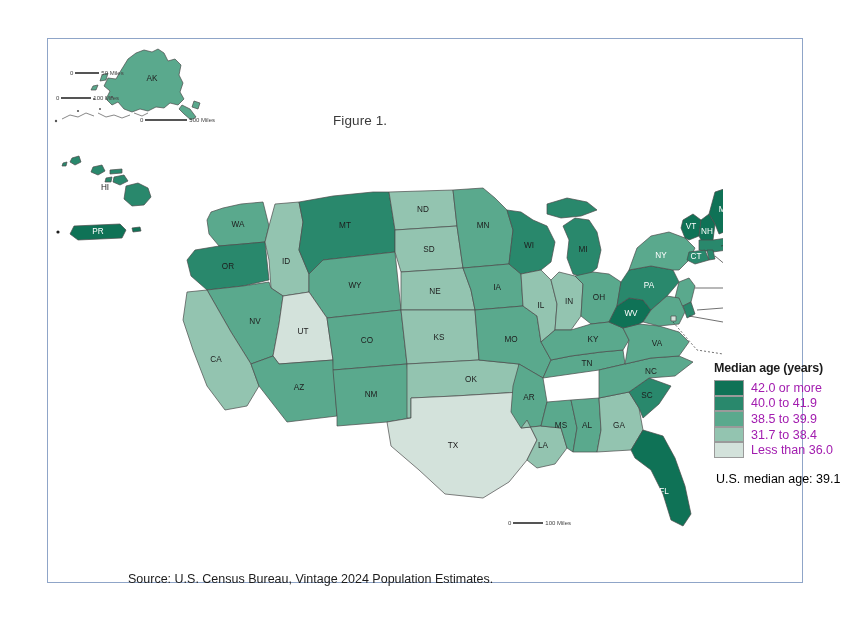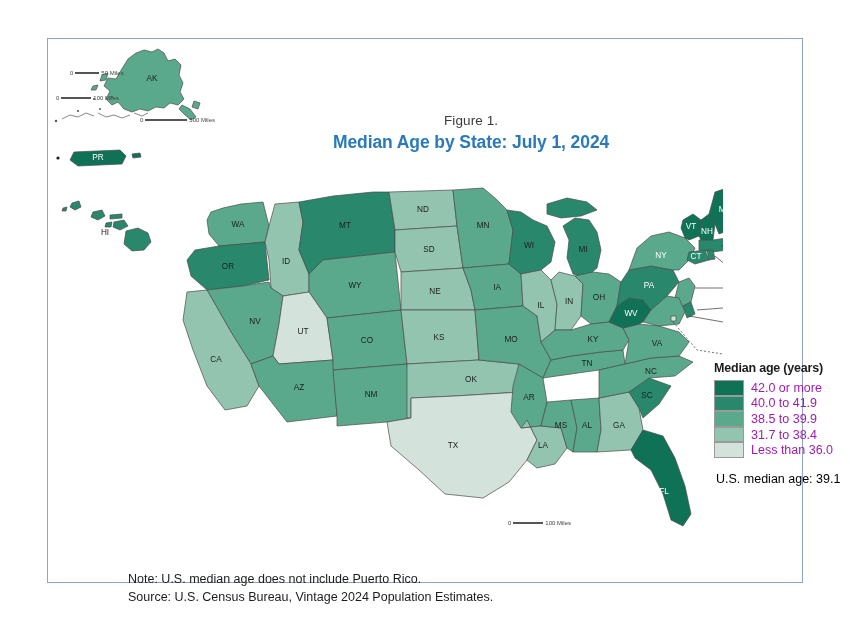--- a/index.html
+++ b/index.html
@@ -35,21 +35,20 @@
   .lbl-out{font-family:"Liberation Sans",sans-serif;font-size:8.2px;fill:#1d1d1d;dominant-baseline:middle;}
 </style>
 </head>
 <body>
 
 <div id="page">
   <div id="frame">
 
     <div id="title-block">
       <div id="figure-label">Figure 1.</div>
-      <div id="map-title">Median Age by State: July 1, 2024</div>
     </div>
 
     <div id="ak-inset">
       <svg width="170" height="99" viewBox="0 0 170 99">
         <path class="st" fill="#5aa98d" d="M72 33 L80 20 L88 14 L96 11 L104 13 L110 10 L116 14 L120 22 L127 20 L133 26 L131 36
              L135 44 L132 53 L136 60 L130 66 L122 64 L116 69 L108 68 L100 72 L92 70 L84 73
              L76 70 L70 63 L64 66 L58 60 L62 52 L56 47 L60 39 L68 40 Z"></path>
         <path class="st" fill="#5aa98d" d="M54 36 L60 34 L58 41 L52 42 Z"></path>
         <path class="st" fill="#5aa98d" d="M45 47 L50 46 L48 51 L43 51 Z"></path>
         <path class="st" fill="#5aa98d" d="M134 66 L142 70 L148 78 L143 81 L136 75 L131 70 Z"></path>
@@ -68,56 +67,56 @@
       </svg>
       <div class="scalebar" style="left:92px;top:78px;">
         <div class="sl">
           <span>0</span>
           <span class="bar" style="width:42px;display:inline-block;"></span>
           <span>500 Miles</span>
         </div>
       </div>
     </div>
 
-    <div id="pr-inset">
-      <svg width="110" height="43" viewBox="0 0 110 43">
-        <path class="st" fill="#0f7256" d="M26 12 L72 10 L78 16 L74 24 L30 26 L22 20 Z"></path>
-        <path class="st" fill="#0f7256" d="M84 14 L92 13 L93 17 L85 18 Z"></path>
-        <circle cx="10" cy="18" r="1.6" fill="#1c1c1c"></circle>
-        <text class="lbl lbl-w" x="50" y="18">PR</text>
-      </svg>
-      <div class="scalebar" style="left:22px;top:31px;">
-        <div class="sl">
-          <span>0</span>
-          <span class="bar" style="width:24px;display:inline-block;"></span>
-          <span>50 Miles</span>
-        </div>
-      </div>
-    </div>
-
     <div id="hi-inset">
       <svg width="128" height="72" viewBox="0 0 128 72">
         <path class="st" fill="#29886c" d="M24 18 L31 16 L33 22 L27 25 L22 22 Z"></path>
         <path class="st" fill="#29886c" d="M15 23 L19 22 L18 26 L14 26 Z"></path>
         <path class="st" fill="#29886c" d="M45 27 L54 25 L57 31 L50 35 L43 32 Z"></path>
         <path class="st" fill="#29886c" d="M62 30 L74 29 L74 33 L62 34 Z"></path>
         <path class="st" fill="#29886c" d="M66 37 L76 35 L80 41 L72 45 L65 42 Z"></path>
         <path class="st" fill="#29886c" d="M58 38 L64 37 L63 42 L57 42 Z"></path>
         <path class="st" fill="#29886c" d="M78 46 L90 43 L100 48 L103 57 L96 65 L84 66 L76 59 Z"></path>
         <text class="lbl" x="57" y="48">HI</text>
       </svg>
       <div class="scalebar" style="left:8px;top:56px;">
         <div class="sl">
           <span>0</span>
           <span class="bar" style="width:30px;display:inline-block;"></span>
           <span>100 Miles</span>
         </div>
       </div>
     </div>
 
+    <div id="pr-inset">
+      <svg width="110" height="43" viewBox="0 0 110 43">
+        <path class="st" fill="#0f7256" d="M26 12 L72 10 L78 16 L74 24 L30 26 L22 20 Z"></path>
+        <path class="st" fill="#0f7256" d="M84 14 L92 13 L93 17 L85 18 Z"></path>
+        <circle cx="10" cy="18" r="1.6" fill="#1c1c1c"></circle>
+        <text class="lbl lbl-w" x="50" y="18">PR</text>
+      </svg>
+      <div class="scalebar" style="left:22px;top:31px;">
+        <div class="sl">
+          <span>0</span>
+          <span class="bar" style="width:24px;display:inline-block;"></span>
+          <span>50 Miles</span>
+        </div>
+      </div>
+    </div>
+
     <div id="main-map" style="position:absolute;left:75px;top:125px;">
       <svg width="600" height="390" viewBox="0 0 600 390">
 
         <path class="st" fill="#5aa98d" d="M88 48 L100 44 L118 40 L140 38 L146 62 L142 78 L120 80 L96 82 L86 70 L84 56 Z"></path>
         <text class="lbl" x="115" y="61">WA</text>
 
         <path class="st" fill="#29886c" d="M72 86 L96 82 L120 80 L142 78 L146 116 L120 122 L84 126 L68 112 L64 96 Z"></path>
         <text class="lbl" x="105" y="103">OR</text>
 
         <path class="st" fill="#93c4b0" d="M142 78 L146 62 L152 40 L176 38 L180 58 L176 86 L186 110 L186 128 L160 132 L148 124 L146 96 Z"></path>
@@ -301,18 +300,17 @@
           <div class="legend-row">
             <div class="legend-swatch" style="background: rgb(211, 226, 219);"></div>
             <div class="legend-label">Less than 36.0</div>
           </div>
         </div>
     </div>
 
     <div id="us-median">U.S. median age: 39.1</div>
 
     <div id="footnote">
-      <div>Note: U.S. median age does not include Puerto Rico.</div>
       <div>Source: U.S. Census Bureau, Vintage 2024 Population Estimates.</div>
     </div>
 
   </div>
 </div>
 
 </body></html>

